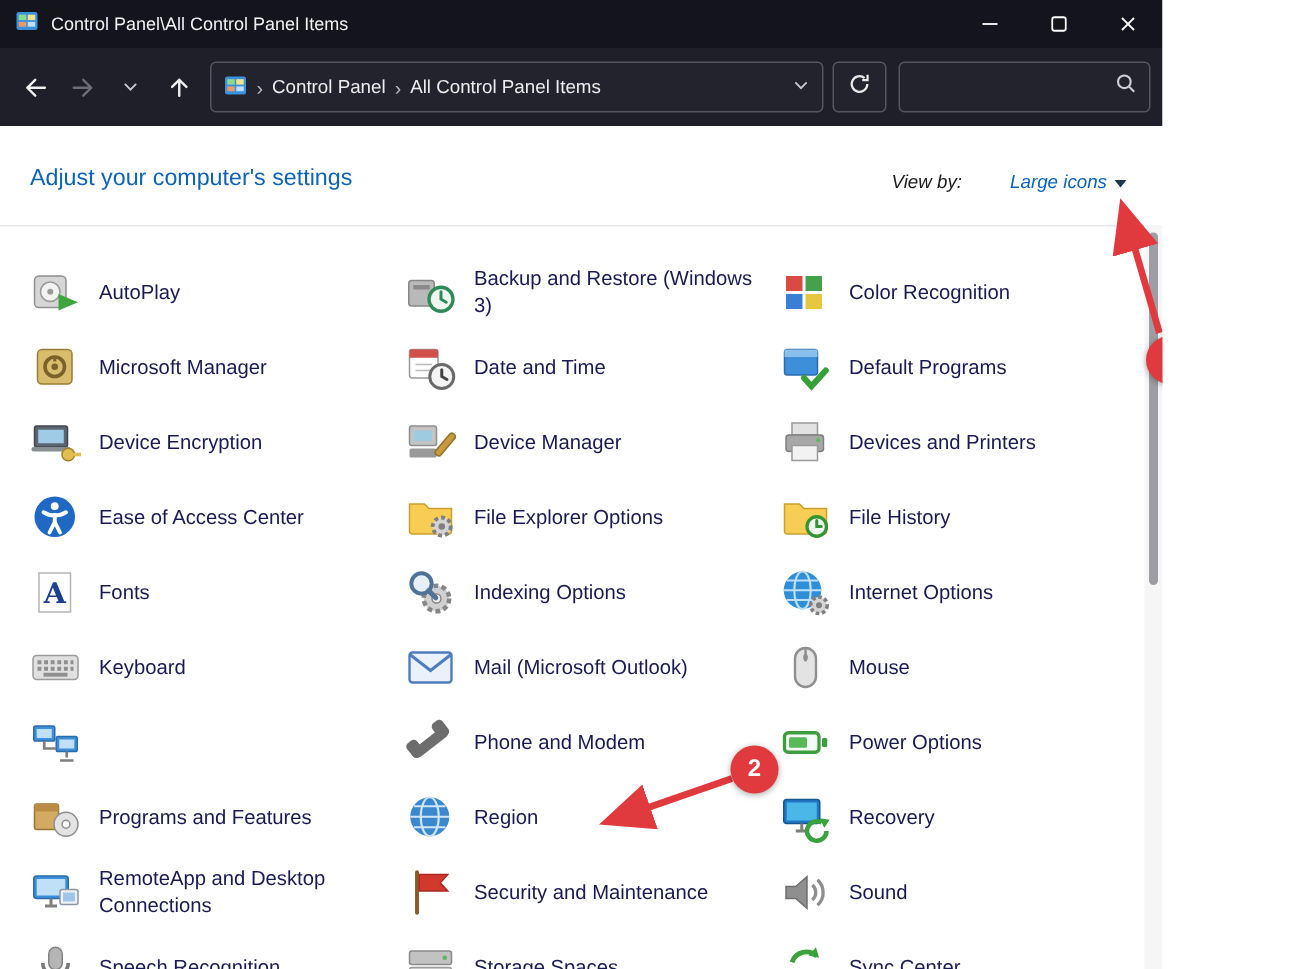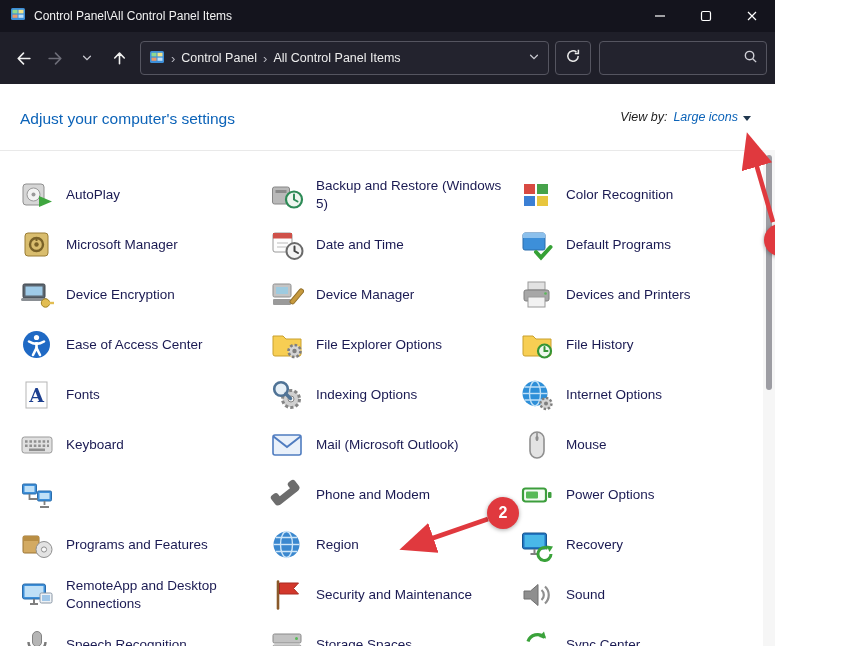--- a/index.html
+++ b/index.html
@@ -19,24 +19,24 @@
   .addressbar { display:flex; align-items:center; flex:1; height:34px; background:#23232e; border:1px solid #555560; border-radius:4px; margin:0 4px; padding:0 8px; gap:6px; color:#ededed; font-size:12.5px; min-width:0; }
   .crumb-sep { color:#b9b9c2; font-size:13px; }
   .crumb { white-space:nowrap; cursor:default; }
   .addr-spacer { flex:1; }
   .refreshbox { width:36px; height:34px; border:1px solid #555560; border-radius:4px; background:#23232e; display:flex; align-items:center; justify-content:center; flex:none; margin-right:6px; }
   .searchbox { width:168px; height:34px; border:1px solid #555560; border-radius:4px; background:#23232e; display:flex; align-items:center; padding:0 8px; flex:none; }
   .searchbox input { flex:1; min-width:0; background:transparent; border:none; outline:none; color:#ededed; font-size:12px; font-family:"Liberation Sans",sans-serif; }
 
   
   .content { position:absolute; top:84px; left:0; right:0; bottom:0; background:#fff; }
-  .content-header { display:flex; align-items:flex-start; padding:26px 24px 0 20px; }
+  .content-header { display:flex; align-items:flex-end; padding:26px 24px 0 20px; }
   .page-title { font-size:15.5px; color:#0c63b8; font-weight:400; }
   .viewby { margin-left:auto; display:flex; align-items:center; gap:6px; font-size:12.5px; color:#1c1c1c;font-style:italic; }
-  .viewby-value { color:#0c63b8; cursor:pointer; display:flex; align-items:center; gap:5px; }
+  .viewby-value { color:#0c63b8; cursor:pointer; display:flex; align-items:center; gap:5px;margin-left:26px; }
   .viewby-caret { width:0; height:0; border-left:4.5px solid transparent; border-right:4.5px solid transparent; border-top:5.5px solid #20374e; margin-top:2px; }
   .header-sep { position:absolute; top:66px; left:0; right:12px; border-top:1px solid #e9e9e9; }
 
   .items-grid { position:absolute; top:86px; left:20px; display:grid; grid-template-columns:250px 250px 250px; grid-auto-rows:50px; }
   .item { display:flex; align-items:center; gap:12px; cursor:pointer; }
   .item .icon { width:34px; height:34px; flex:none; }
   .item .label { font-size:13.5px; color:#1a1a52; line-height:1.3; max-width:186px; }
 
   
   .scroll-track { position:absolute; top:66px; right:0; width:12px; bottom:0; background:#f6f6f6; }
@@ -167,21 +167,21 @@
     <span class="label">AutoPlay</span>
   </div>
 
   <div class="item">
     <span class="icon"><svg width="34" height="34" viewBox="0 0 34 34" aria-hidden="true">
               <rect x="2.5" y="9" width="17" height="17" rx="2" fill="#b9b9b9" stroke="#868686"></rect>
               <rect x="5.5" y="12" width="11" height="3" fill="#8a8a8a"></rect>
               <circle cx="24" cy="21.5" r="8" fill="#eef6ef" stroke="#2e8b57" stroke-width="2.2"></circle>
               <path d="M24 16.5 L24 21.5 L27.5 23.5" stroke="#2e8b57" stroke-width="2" fill="none" stroke-linecap="round"></path>
             </svg></span>
-    <span class="label">Backup and Restore (Windows 5)</span>
+    <span class="label">Backup and Restore (Windows 3)</span>
   </div>
 
   <div class="item">
     <span class="icon"><svg width="34" height="34" viewBox="0 0 34 34" aria-hidden="true">
               <rect x="4" y="6" width="11" height="10" fill="#d84a42"></rect>
               <rect x="17" y="6" width="11" height="10" fill="#46a24a"></rect>
               <rect x="4" y="18" width="11" height="10" fill="#3b7fd4"></rect>
               <rect x="17" y="18" width="11" height="10" fill="#e8c63e"></rect>
             </svg></span>
     <span class="label">Color Recognition</span>

